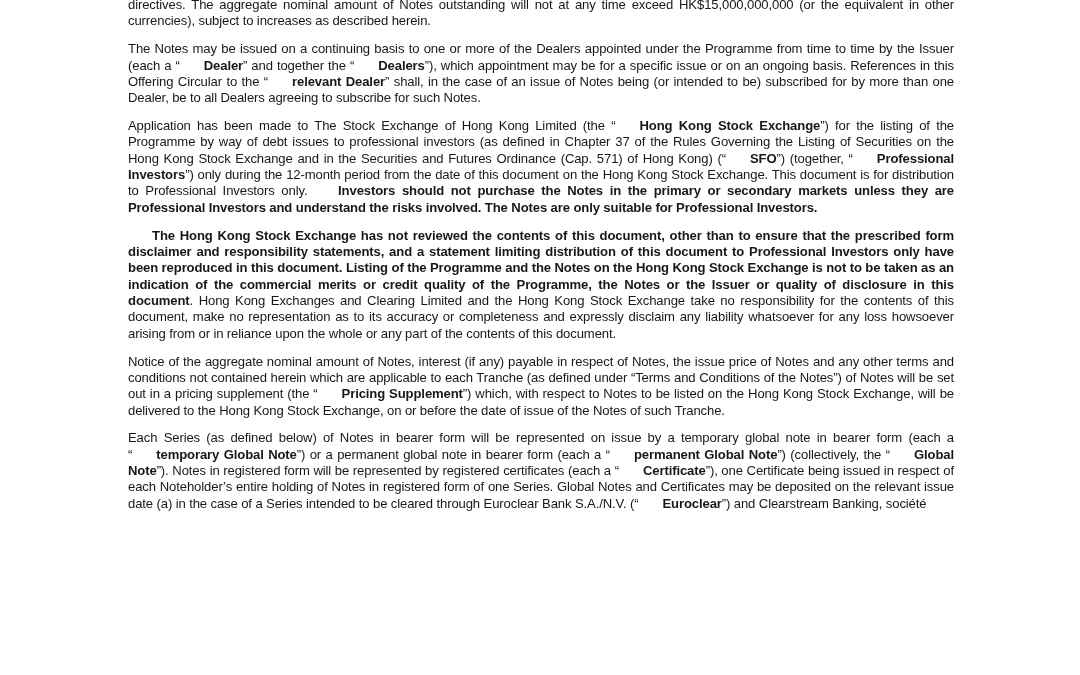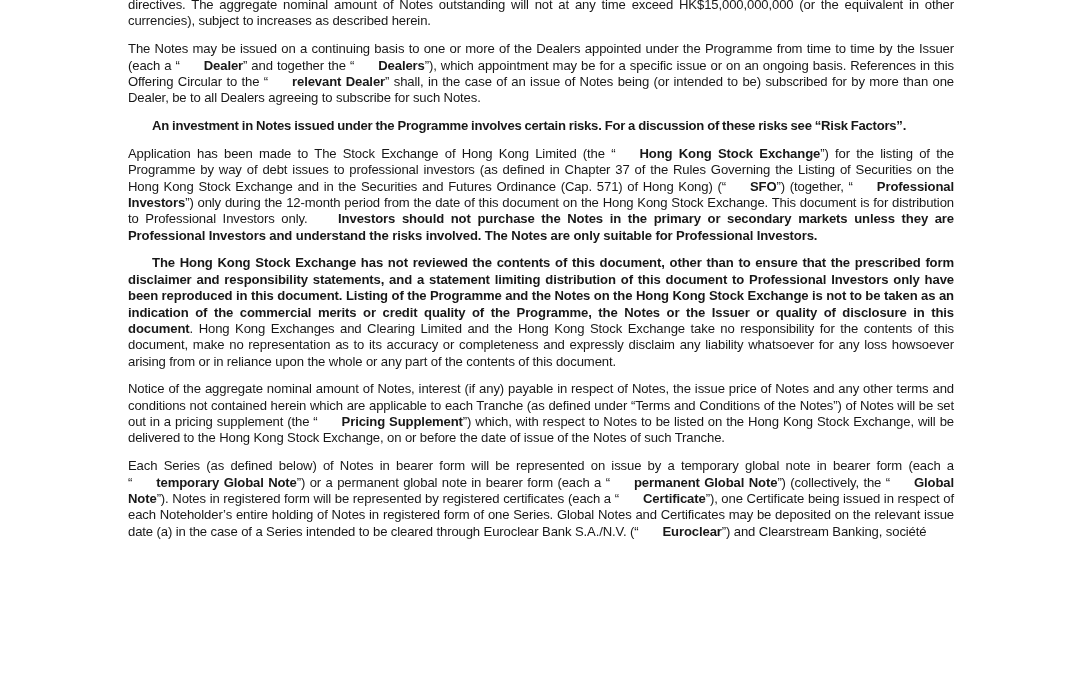--- a/index.html
+++ b/index.html
@@ -60,19 +60,18 @@
     filter: contrast(1.04);
   }
 </style>
 </head>
 <body>
 
 <div id="page">
   <div id="text-column">
       <p class="para"><span>directives. The aggregate nominal amount of Notes outstanding will not at any time exceed HK$15,000,000,000 (or the equivalent in other currencies), subject to increases as described herein.</span></p>
       <p class="para"><span>The Notes may be issued on a continuing basis to one or more of the Dealers appointed under the Programme from time to time by the Issuer (each a “</span><b>Dealer</b><span>” and together the “</span><b>Dealers</b><span>”), which appointment may be for a specific issue or on an ongoing basis. References in this Offering Circular to the “</span><b>relevant Dealer</b><span>” shall, in the case of an issue of Notes being (or intended to be) subscribed for by more than one Dealer, be to all Dealers agreeing to subscribe for such Notes.</span></p>
-      <p class="para bold-para"><b>An investment in Notes issued under the Programme involves certain risks. For a discussion of these risks see “Risk Factors”.</b></p>
       <p class="para"><span>Application has been made to The Stock Exchange of Hong Kong Limited (the “</span><b>Hong Kong Stock Exchange</b><span>”) for the listing of the Programme by way of debt issues to professional investors (as defined in Chapter 37 of the Rules Governing the Listing of Securities on the Hong Kong Stock Exchange and in the Securities and Futures Ordinance (Cap. 571) of Hong Kong) (“</span><b>SFO</b><span>”) (together, “</span><b>Professional Investors</b><span>”) only during the 12-month period from the date of this document on the Hong Kong Stock Exchange. This document is for distribution to Professional Investors only. </span><b>Investors should not purchase the Notes in the primary or secondary markets unless they are Professional Investors and understand the risks involved. The Notes are only suitable for Professional Investors.</b></p>
       <p class="para"><b>The Hong Kong Stock Exchange has not reviewed the contents of this document, other than to ensure that the prescribed form disclaimer and responsibility statements, and a statement limiting distribution of this document to Professional Investors only have been reproduced in this document. Listing of the Programme and the Notes on the Hong Kong Stock Exchange is not to be taken as an indication of the commercial merits or credit quality of the Programme, the Notes or the Issuer or quality of disclosure in this document</b><span>. Hong Kong Exchanges and Clearing Limited and the Hong Kong Stock Exchange take no responsibility for the contents of this document, make no representation as to its accuracy or completeness and expressly disclaim any liability whatsoever for any loss howsoever arising from or in reliance upon the whole or any part of the contents of this document.</span></p>
       <p class="para"><span>Notice of the aggregate nominal amount of Notes, interest (if any) payable in respect of Notes, the issue price of Notes and any other terms and conditions not contained herein which are applicable to each Tranche (as defined under “Terms and Conditions of the Notes”) of Notes will be set out in a pricing supplement (the “</span><b>Pricing Supplement</b><span>”) which, with respect to Notes to be listed on the Hong Kong Stock Exchange, will be delivered to the Hong Kong Stock Exchange, on or before the date of issue of the Notes of such Tranche.</span></p>
       <p class="para"><span>Each Series (as defined below) of Notes in bearer form will be represented on issue by a temporary global note in bearer form (each a “</span><b>temporary Global Note</b><span>”) or a permanent global note in bearer form (each a “</span><b>permanent Global Note</b><span>”) (collectively, the “</span><b>Global Note</b><span>”). Notes in registered form will be represented by registered certificates (each a “</span><b>Certificate</b><span>”), one Certificate being issued in respect of each Noteholder’s entire holding of Notes in registered form of one Series. Global Notes and Certificates may be deposited on the relevant issue date (a) in the case of a Series intended to be cleared through Euroclear Bank S.A./N.V. (“</span><b>Euroclear</b><span>”) and Clearstream Banking, société</span></p>
     </div>
 </div>
 
 </body></html>

